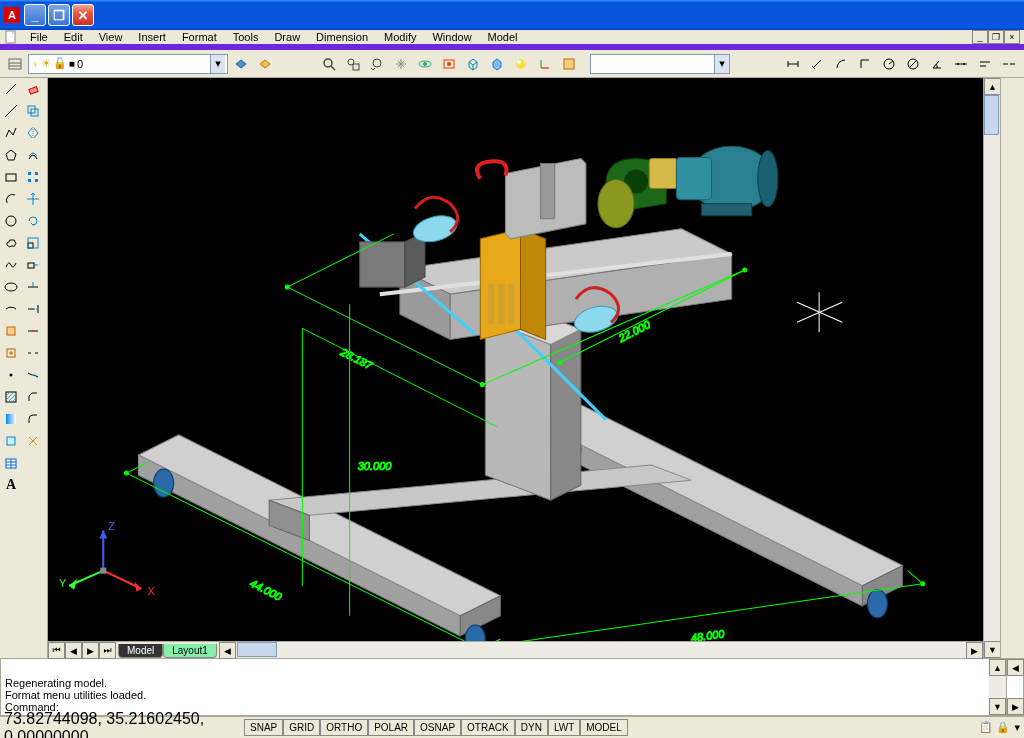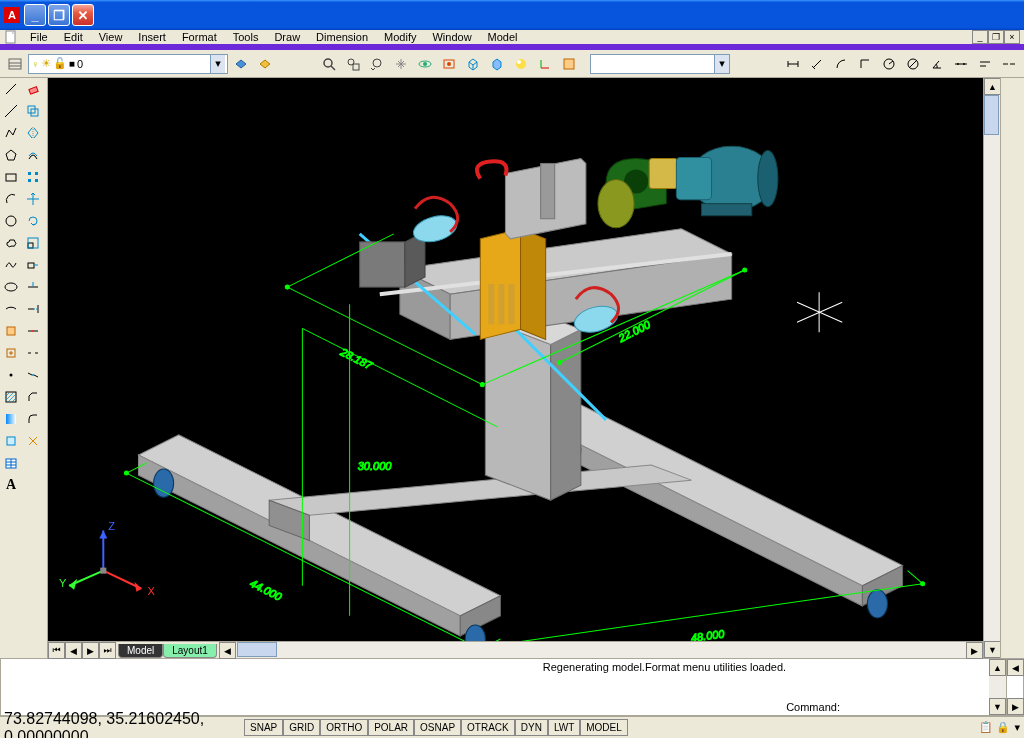--- a/index.html
+++ b/index.html
@@ -36,21 +36,21 @@
 .tabs{display:flex;align-items:flex-end;margin-left:2px}
 .tab{padding:1px 8px;border:1px solid #888;border-top:none;border-radius:0 0 4px 4px;font-size:10px;background:#86efac}
 .tab.active{background:#333;color:#fff}
 .hsb-track{flex:1;background:#efece5;position:relative;margin-left:2px}
 .hsb-thumb{position:absolute;left:0;width:40px;height:15px;background:#c8d6ee;border:1px solid #7f9db9;top:0}
 .vsb{width:17px;background:#ece9d8;border-left:1px solid #aca899;display:flex;flex-direction:column}
 .vsb-btn{width:17px;height:17px;border:1px solid #888;background:#ece9d8;display:flex;align-items:center;justify-content:center;font-size:9px}
 .vsb-track{flex:1;background:#efece5;position:relative}
 .vsb-thumb{position:absolute;top:0;height:40px;width:15px;background:#c8d6ee;border:1px solid #7f9db9}
 .cmdarea{height:58px;background:#fff;border:1px solid #aca899;display:flex;font-family:"Courier New",monospace;font-size:12px}
-.cmdtext{flex:1;padding:2px 4px;display:flex;justify-content:flex-end}
+.cmdtext{flex:1;padding:2px 4px;display:flex;flex-direction:column;justify-content:flex-end}
 .cmdline{display:flex;align-items:flex-end}
 .cmdline input{border:none;outline:none;flex:1;font-family:inherit;font-size:inherit}
 .cmd-vsb{width:17px;background:#ece9d8;display:flex;flex-direction:column}
 .statusbar{height:22px;background:#ece9d8;border-top:1px solid #aca899;display:flex;align-items:center;padding:0 4px;gap:0}
 .coords{width:240px;font-size:16px}
 .status-btn{padding:2px 5px;border:1px solid #888;background:#ece9d8;font-size:10px;margin-left:0}
 .status-icons{margin-left:auto;display:flex;gap:4px;align-items:center}
 .dim-text{font-family:Arial;font-size:11px;fill:#00ff00;font-style:italic}
 </style>
 </head>

